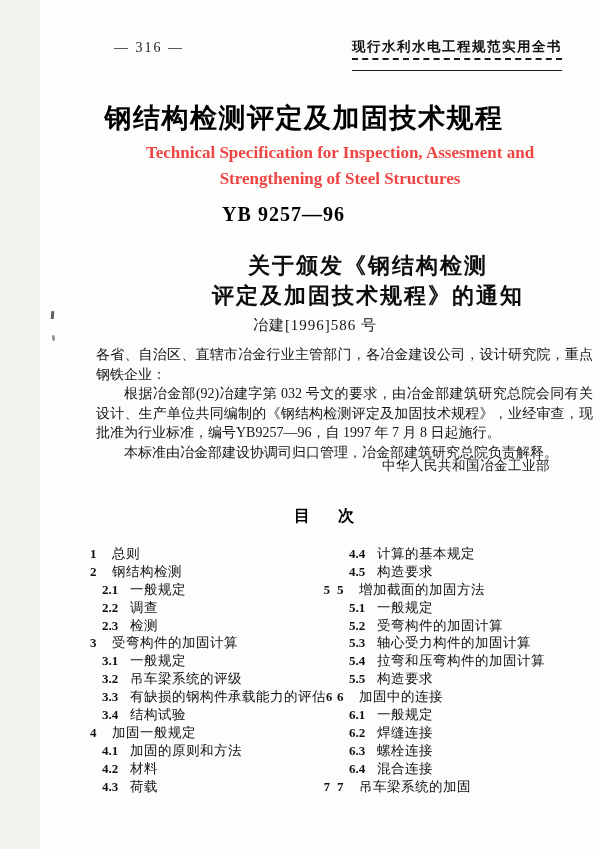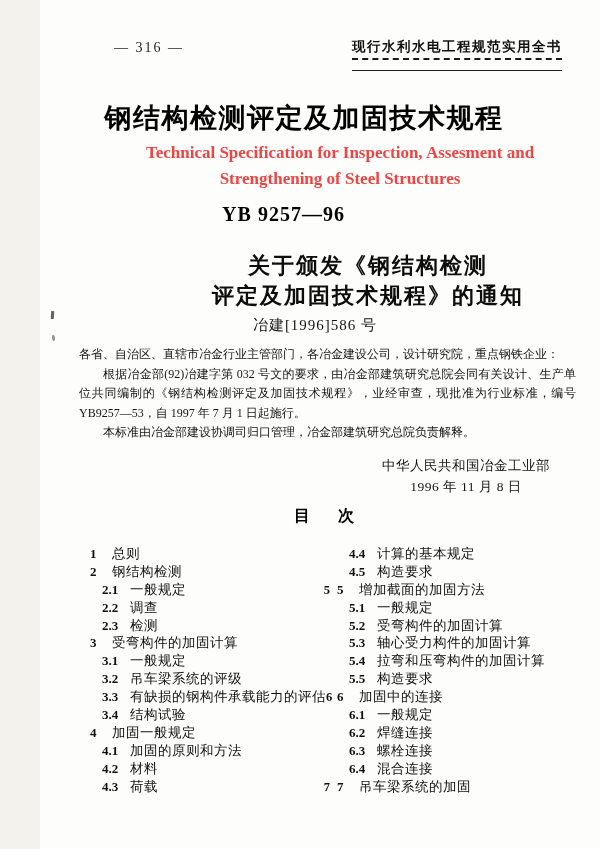--- a/index.html
+++ b/index.html
@@ -46,22 +46,22 @@
     font-size:22px;font-weight:bold;letter-spacing:2px;color:#0d0d0d;
   }
   .notice-title.l1{top:251px;}
   .notice-title.l2{top:281px;}
   .doc-no{
     position:absolute;top:316px;left:0;width:550px;text-align:center;
     font-size:15px;letter-spacing:1px;color:#141414;
   }
   
   .notice-body{
-    position:absolute;top:345px;left:39px;width:497px;
-    font-size:12px;line-height:19.5px;text-align:justify;color:#141414;
+    position:absolute;top:345px;left:56px;width:497px;
+    font-size:14px;line-height:19.5px;text-align:justify;color:#141414;
   }
   .notice-body p{margin:0;text-indent:2em;}
   .notice-body p:first-of-type{text-indent:0;}
   .signature{
     position:absolute;top:455px;right:90px;text-align:center;
     font-size:13.5px;line-height:21px;color:#141414;letter-spacing:0.5px;
   }
   
   .toc-title{
     position:absolute;top:506px;left:0;right:26px;text-align:center;
@@ -99,27 +99,26 @@
   <div class="title-en l1">Technical Specification for Inspection, Assesment and</div>
   <div class="title-en l2">Strengthening of Steel Structures</div>
   <div class="std-no">YB 9257—96</div>
 
   <div class="notice-title l1">关于颁发《钢结构检测</div>
   <div class="notice-title l2">评定及加固技术规程》的通知</div>
   <div class="doc-no">冶建[1996]586 号</div>
 
   <div class="notice-body">
       <p>各省、自治区、直辖市冶金行业主管部门，各冶金建设公司，设计研究院，重点钢铁企业：</p>
-      <p>根据冶金部(92)冶建字第 032 号文的要求，由冶金部建筑研究总院会同有关设计、生产单位共同编制的《钢结构检测评定及加固技术规程》，业经审查，现批准为行业标准，编号YB9257—53，自 1997 年 7 月 1 日起施行。</p>
+      <p>根据冶金部(92)冶建字第 032 号文的要求，由冶金部建筑研究总院会同有关设计、生产单位共同编制的《钢结构检测评定及加固技术规程》，业经审查，现批准为行业标准，编号YB9257—96，自 1997 年 7 月 8 日起施行。</p>
       <p>本标准由冶金部建设协调司归口管理，冶金部建筑研究总院负责解释。</p>
     </div>
 
   <div class="signature">
     <div>中华人民共和国冶金工业部</div>
-    <div>1996 年 11 月 8 日</div>
   </div>
 
   <div class="toc-title">目　次</div>
   <div class="toc-col left">
       <div class="toc-row">
         <span class="toc-num">1</span>
         <span class="toc-label">总则</span>
       </div>
       <div class="toc-row">
         <span class="toc-num">2</span>

